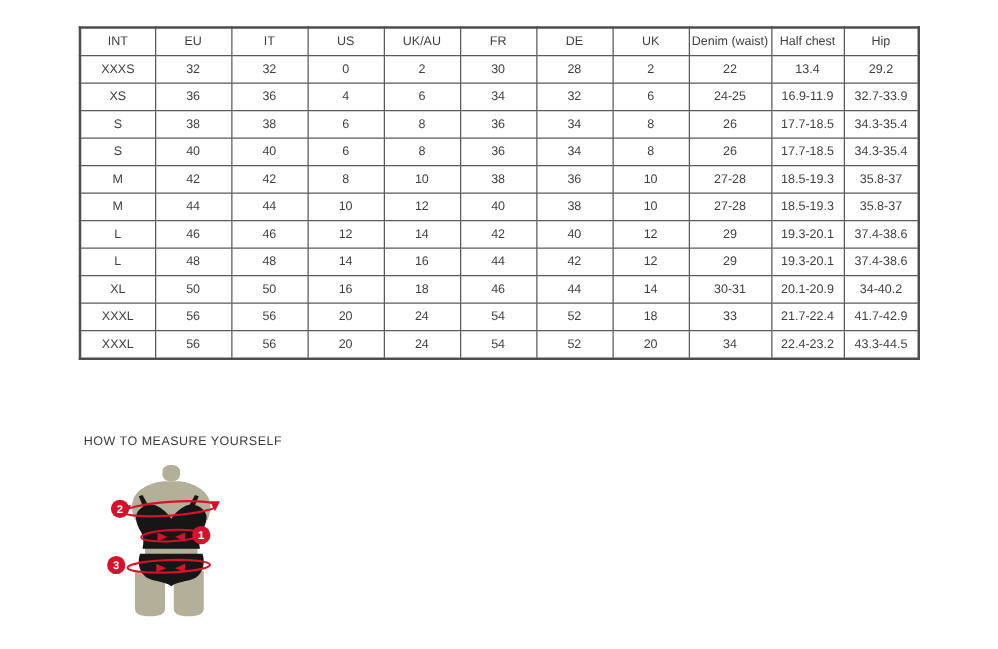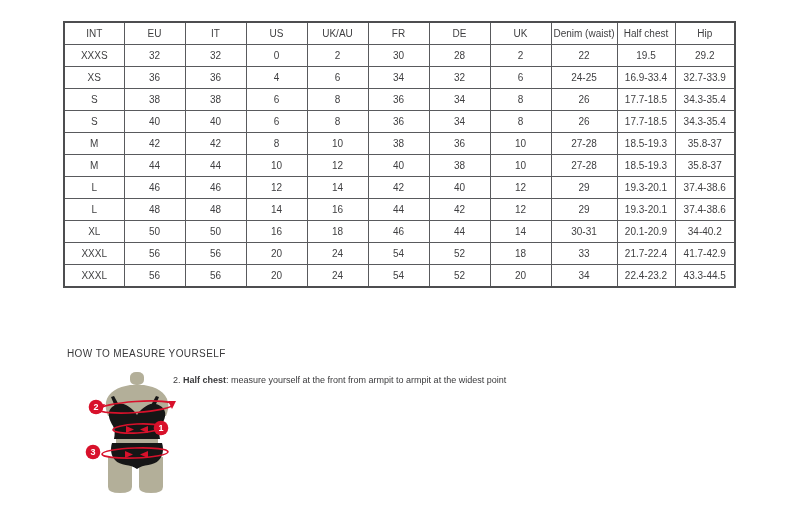--- a/index.html
+++ b/index.html
@@ -101,34 +101,34 @@
         <tr>
           <td>XXXS</td>
           <td>32</td>
           <td>32</td>
           <td>0</td>
           <td>2</td>
           <td>30</td>
           <td>28</td>
           <td>2</td>
           <td>22</td>
-          <td>19.5</td>
+          <td>13.4</td>
           <td>29.2</td>
         </tr>
         <tr>
           <td>XS</td>
           <td>36</td>
           <td>36</td>
           <td>4</td>
           <td>6</td>
           <td>34</td>
           <td>32</td>
           <td>6</td>
           <td>24-25</td>
-          <td>16.9-33.4</td>
+          <td>16.9-11.9</td>
           <td>32.7-33.9</td>
         </tr>
         <tr>
           <td>S</td>
           <td>38</td>
           <td>38</td>
           <td>6</td>
           <td>8</td>
           <td>36</td>
           <td>34</td>
@@ -289,19 +289,15 @@
         <text x="16" y="39.4" text-anchor="middle" font-size="9" font-weight="bold" font-family="Liberation Sans, sans-serif" fill="#ffffff">2</text>
         <circle cx="81" cy="57" r="7.3" fill="#d8112b"></circle>
         <text x="81" y="60.4" text-anchor="middle" font-size="9" font-weight="bold" font-family="Liberation Sans, sans-serif" fill="#ffffff">1</text>
         <circle cx="13" cy="81" r="7.3" fill="#d8112b"></circle>
         <text x="13" y="84.4" text-anchor="middle" font-size="9" font-weight="bold" font-family="Liberation Sans, sans-serif" fill="#ffffff">3</text>
       </g>
     </svg>
   </div>
 
   <div class="steps">
-    <div class="step">
-      <span>2.</span>
-      <b>Half chest</b><span>: measure yourself at the front from armpit to armpit at the widest point</span>
-    </div>
   </div>
 
 </div>
 
 </body></html>

